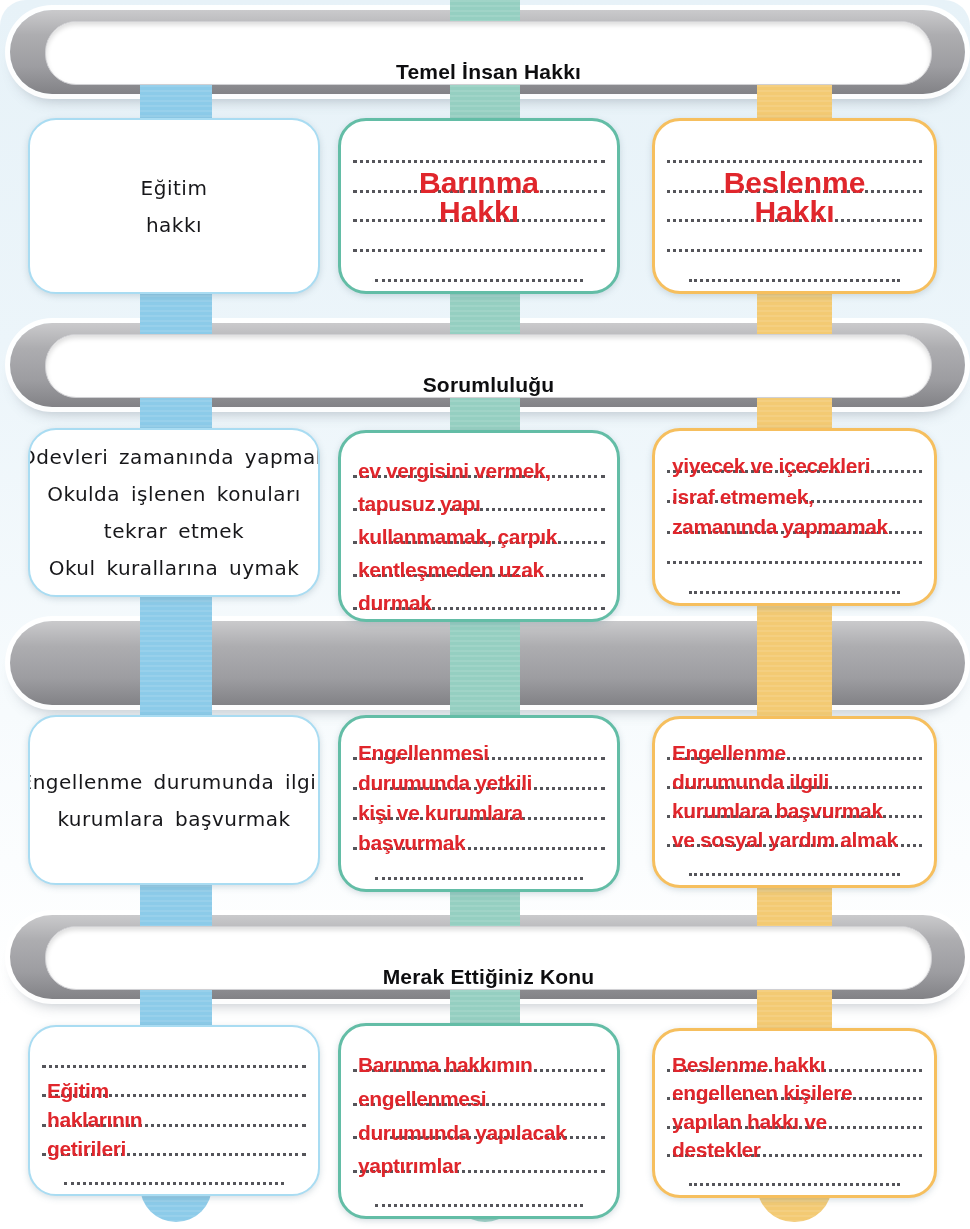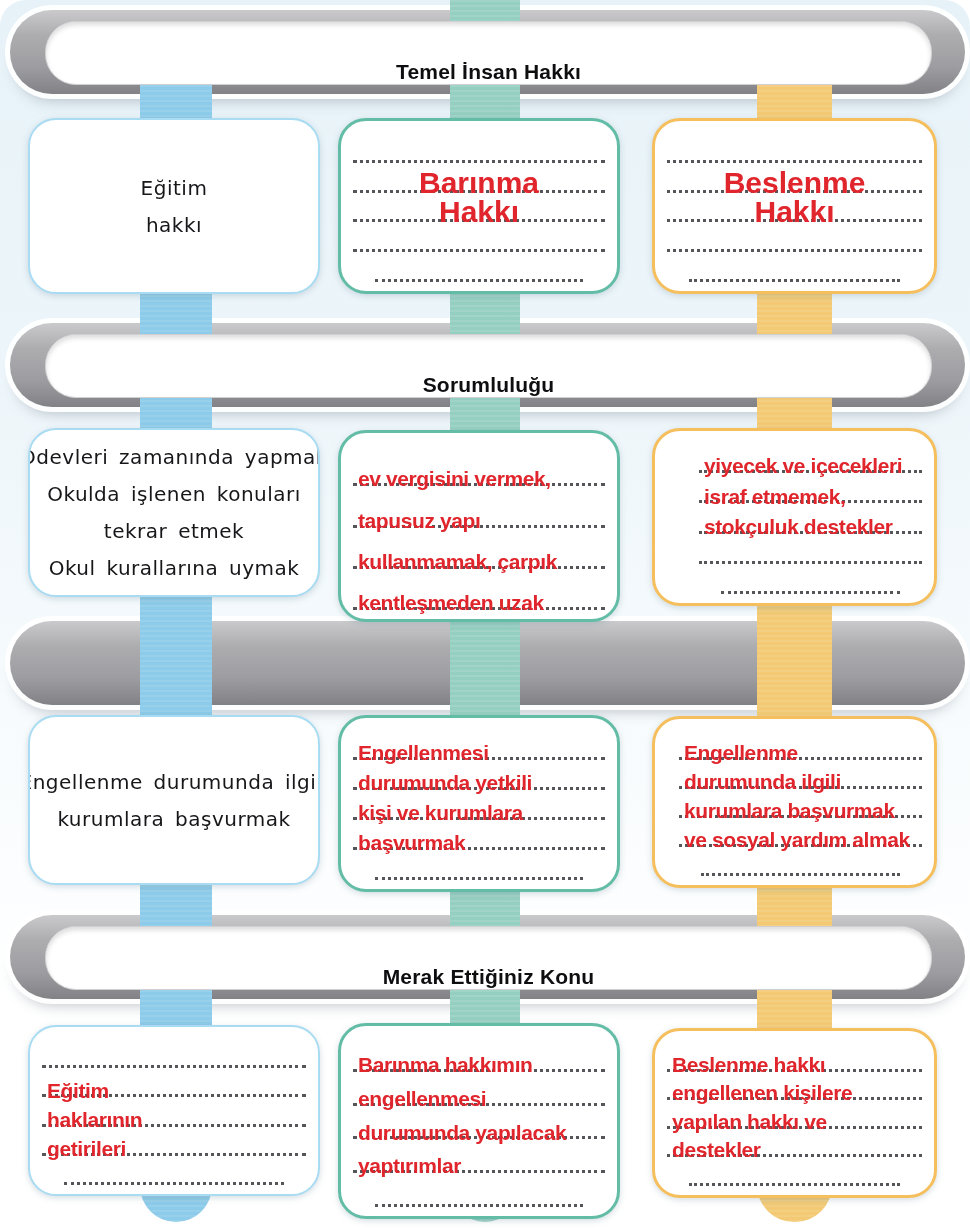--- a/index.html
+++ b/index.html
@@ -131,32 +131,35 @@
         </div>
         <div class="line">
           <span class="red">tapusuz yapı</span>
         </div>
         <div class="line">
           <span class="red">kullanmamak, çarpık</span>
         </div>
         <div class="line">
           <span class="red">kentleşmeden uzak</span>
         </div>
-      </div>
-    </div>
-    <div class="card col-2 pos-r1c2" style="border-color: rgb(246, 191, 94); padding-left: 32px;">
+        <div class="line">
+          <span class="red">durmak</span>
+        </div>
+      </div>
+    </div>
+    <div class="card col-2 pos-r1c2" style="border-color: rgb(246, 191, 94);">
       <div class="lines">
         <div class="line">
           <span class="red">yiyecek ve içecekleri</span>
         </div>
         <div class="line">
           <span class="red">israf etmemek,</span>
         </div>
         <div class="line">
-          <span class="red">stokçuluk destekler</span>
+          <span class="red">zamanında yapmamak</span>
         </div>
         <div class="line"></div>
         <div class="line short"></div>
       </div>
     </div>
     <div class="card col-0 pos-r2c0" style="border-color: rgb(169, 220, 242);">
       <div class="hand">
         <span class="hand-line">Engellenme durumunda ilgili</span>
         <span class="hand-line">kurumlara başvurmak</span>
       </div>
@@ -171,21 +174,21 @@
         </div>
         <div class="line">
           <span class="red">kişi ve kurumlara</span>
         </div>
         <div class="line">
           <span class="red">başvurmak</span>
         </div>
         <div class="line short"></div>
       </div>
     </div>
-    <div class="card col-2 pos-r2c2" style="border-color: rgb(246, 191, 94); padding-left: 12px;">
+    <div class="card col-2 pos-r2c2" style="border-color: rgb(246, 191, 94);">
       <div class="lines">
         <div class="line">
           <span class="red">Engellenme</span>
         </div>
         <div class="line">
           <span class="red">durumunda ilgili</span>
         </div>
         <div class="line">
           <span class="red">kurumlara başvurmak</span>
         </div>

